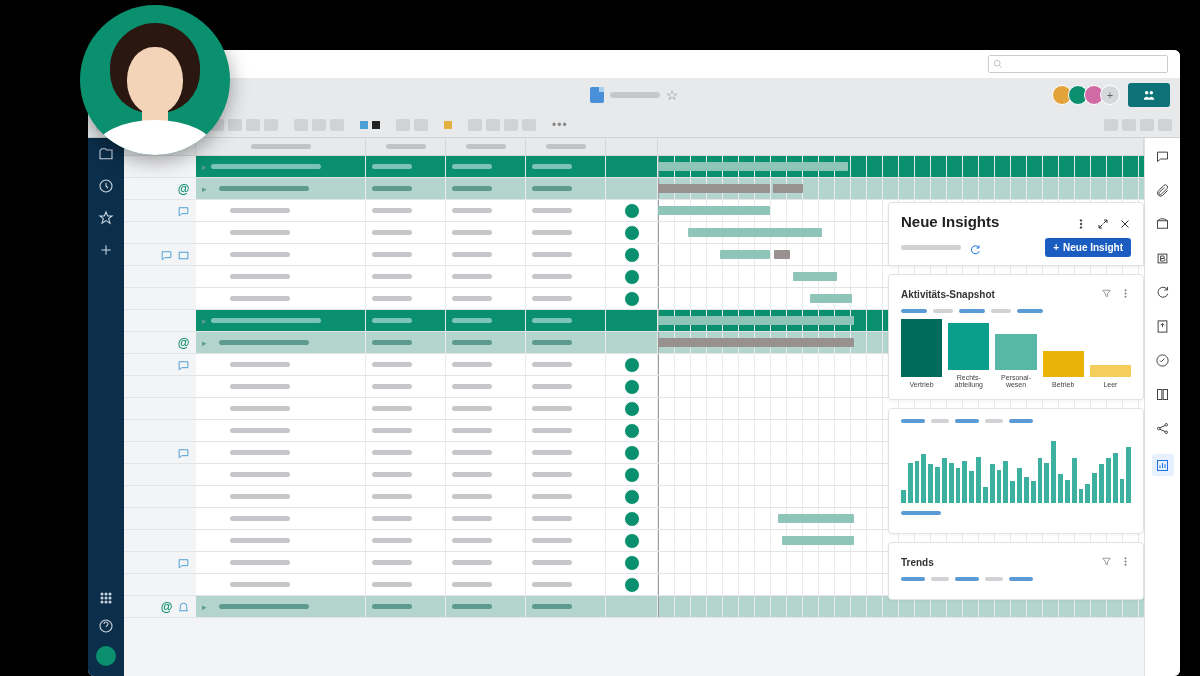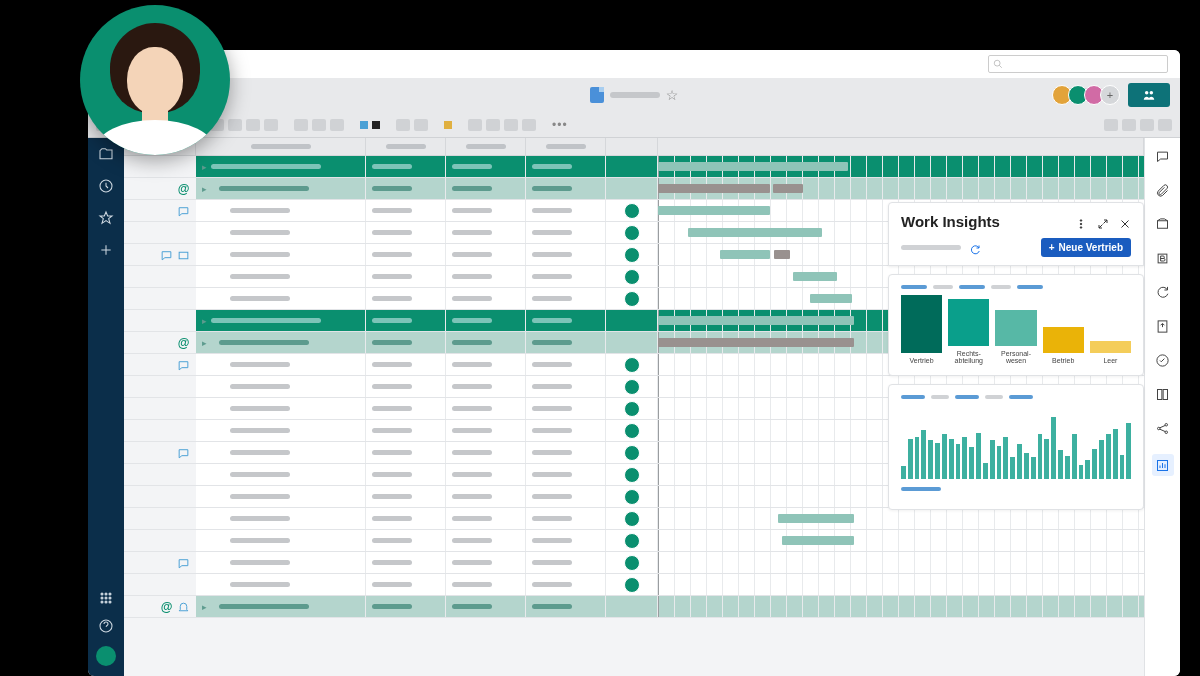--- a/index.html
+++ b/index.html
@@ -843,21 +843,21 @@
           <svg viewBox="0 0 24 24">
             <rect x="4" y="4" width="16" height="16"></rect>
             <path d="M8 16v-4M12 16V8M16 16v-6"></path>
           </svg>
         </div>
     </div>
 
     <div class="insights-panel">
       <div class="ip-header">
         <div class="ip-title">
-          <span>Work Insights</span>
+          <span>Neue Insights</span>
           <div class="ip-ctrls">
             <div class="ic"><svg viewBox="0 0 24 24">
                   <circle cx="12" cy="5" r="1.5" fill="#333"></circle>
                   <circle cx="12" cy="12" r="1.5" fill="#333"></circle>
                   <circle cx="12" cy="19" r="1.5" fill="#333"></circle>
                 </svg></div>
             <div class="ic"><svg viewBox="0 0 24 24">
                   <path d="M14 4h6v6M10 20H4v-6M20 4l-7 7M4 20l7-7"></path>
                 </svg></div>
             <div class="ic"><svg viewBox="0 0 24 24">
@@ -867,26 +867,39 @@
         </div>
         <div class="ip-sub">
           <div style="display:flex;align-items:center;gap:8px;">
             <div class="ph"></div>
             <div class="refresh-ic"><svg viewBox="0 0 24 24">
                   <path d="M20 8a8 8 0 10.5 6M20 3v5h-5"></path>
                 </svg></div>
           </div>
           <div class="new-btn">
             <span>+</span>
-            <span>Neue Vertrieb</span>
+            <span>Neue Insight</span>
           </div>
         </div>
       </div>
 
       <div class="card">
+        <div class="card-head">
+          <span class="card-title">Aktivitäts-Snapshot</span>
+          <div class="card-ctrls">
+            <div><svg viewBox="0 0 24 24">
+                  <path d="M4 5h16l-6 8v6l-4-2v-4z"></path>
+                </svg></div>
+            <div><svg viewBox="0 0 24 24">
+                  <circle cx="12" cy="5" r="1.5" fill="#888"></circle>
+                  <circle cx="12" cy="12" r="1.5" fill="#888"></circle>
+                  <circle cx="12" cy="19" r="1.5" fill="#888"></circle>
+                </svg></div>
+          </div>
+        </div>
         <div class="legend-row">
           <div class="lph" style="width:26px;background:#5b9bd5"></div>
             <div class="lph" style="width:20px;background:#d0d2d5"></div>
           <div class="lph" style="width:26px;background:#5b9bd5"></div>
             <div class="lph" style="width:20px;background:#d0d2d5"></div>
           <div class="lph" style="width:26px;background:#5b9bd5"></div>
         </div>
         <div class="bar-chart" id="snapshot-chart">
             <div class="bar-cell">
               <div class="bar-rect" style="height: 58px; background: rgb(0, 107, 90);"></div>
@@ -953,15 +966,37 @@
             <div class="ts-bar" style="height: 44.64px;"></div>
             <div class="ts-bar" style="height: 50.4px;"></div>
             <div class="ts-bar" style="height: 24.48px;"></div>
             <div class="ts-bar" style="height: 56.16px;"></div>
           </div>
         <div class="legend-row" style="margin-top:8px">
           <div class="lph" style="width:40px;background:#5b9bd5"></div>
         </div>
       </div>
 
+      <div class="card">
+        <div class="card-head">
+          <span class="card-title">Trends</span>
+          <div class="card-ctrls">
+            <div><svg viewBox="0 0 24 24">
+                  <path d="M4 5h16l-6 8v6l-4-2v-4z"></path>
+                </svg></div>
+            <div><svg viewBox="0 0 24 24">
+                  <circle cx="12" cy="5" r="1.5" fill="#888"></circle>
+                  <circle cx="12" cy="12" r="1.5" fill="#888"></circle>
+                  <circle cx="12" cy="19" r="1.5" fill="#888"></circle>
+                </svg></div>
+          </div>
+        </div>
+        <div class="legend-row">
+          <div class="lph" style="width:24px;background:#5b9bd5"></div>
+            <div class="lph" style="width:18px;background:#d0d2d5"></div>
+          <div class="lph" style="width:24px;background:#5b9bd5"></div>
+            <div class="lph" style="width:18px;background:#d0d2d5"></div>
+          <div class="lph" style="width:24px;background:#5b9bd5"></div>
+        </div>
+      </div>
     </div>
   </div>
 </div>
 
 </body></html>

